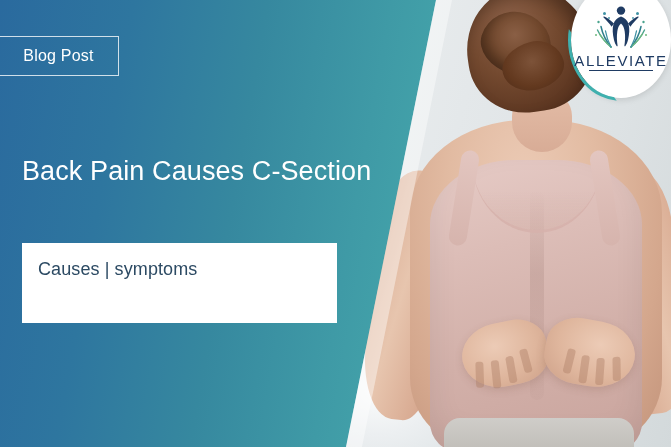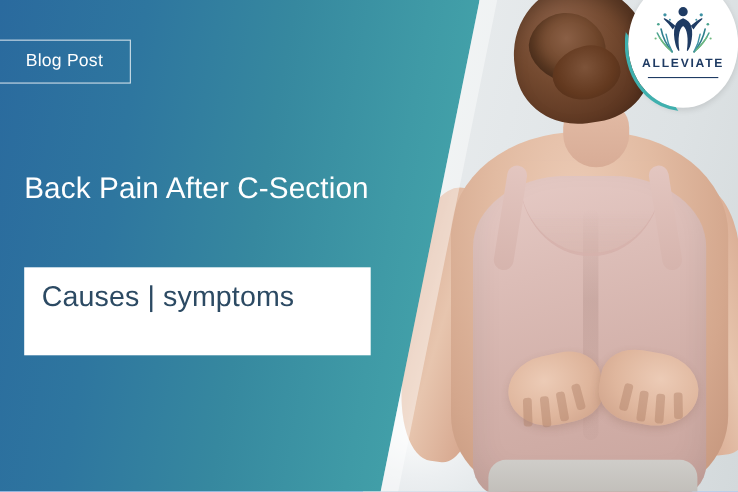--- a/index.html
+++ b/index.html
@@ -231,21 +231,21 @@
   .subbox {
     position: absolute;
     left: 22px; top: 243px;
     width: 315px; height: 80px;
     background: #ffffff;
     box-sizing: border-box;
     padding: 12px 0 0 16px;
   }
   .subbox-line {
     color: #2c4a63;
-    font-size: 26px;
+    font-size: 18px;
     line-height: 29px;
     white-space: nowrap;
     letter-spacing: .1px;
   }
 
   
   .logo {
     position: absolute;
     left: 571px; top: -18px;
     width: 100px; height: 116px;
@@ -270,22 +270,22 @@
     position: absolute;
     left: 22px; top: 24px;
     width: 56px; height: 44px;
   }
   .logo-word {
     position: absolute;
     left: 0; right: 0;
     top: 70px;
     text-align: center;
     color: #1f3b63;
-    font-size: 11px;
-    font-weight: 700;
+    font-size: 15px;
+    font-weight: 400;
     letter-spacing: 1.6px;
   }
   .logo-tag {
     position: absolute;
     left: 18px; top: 88px;
     width: 64px;
     text-align: center;
     color: #7f93a6;
     font-size: 3.2px;
     letter-spacing: .4px;
@@ -337,21 +337,21 @@
   </div>
 
   <div class="panel"></div>
   <div class="panel-edge"></div>
 
   <div class="badge">
     <span class="badge-label">Blog Post</span>
   </div>
 
   <div class="headline">
-    <div class="headline-line">Back Pain After C-Section</div>
+    <div class="headline-line">Back Pain Causes C-Section</div>
   </div>
 
   <div class="subbox">
     <div class="subbox-line">Causes  |  symptoms</div>
   </div>
 
   <div class="logo">
     <div class="logo-disc"></div>
     <div class="logo-arc"></div>
 

